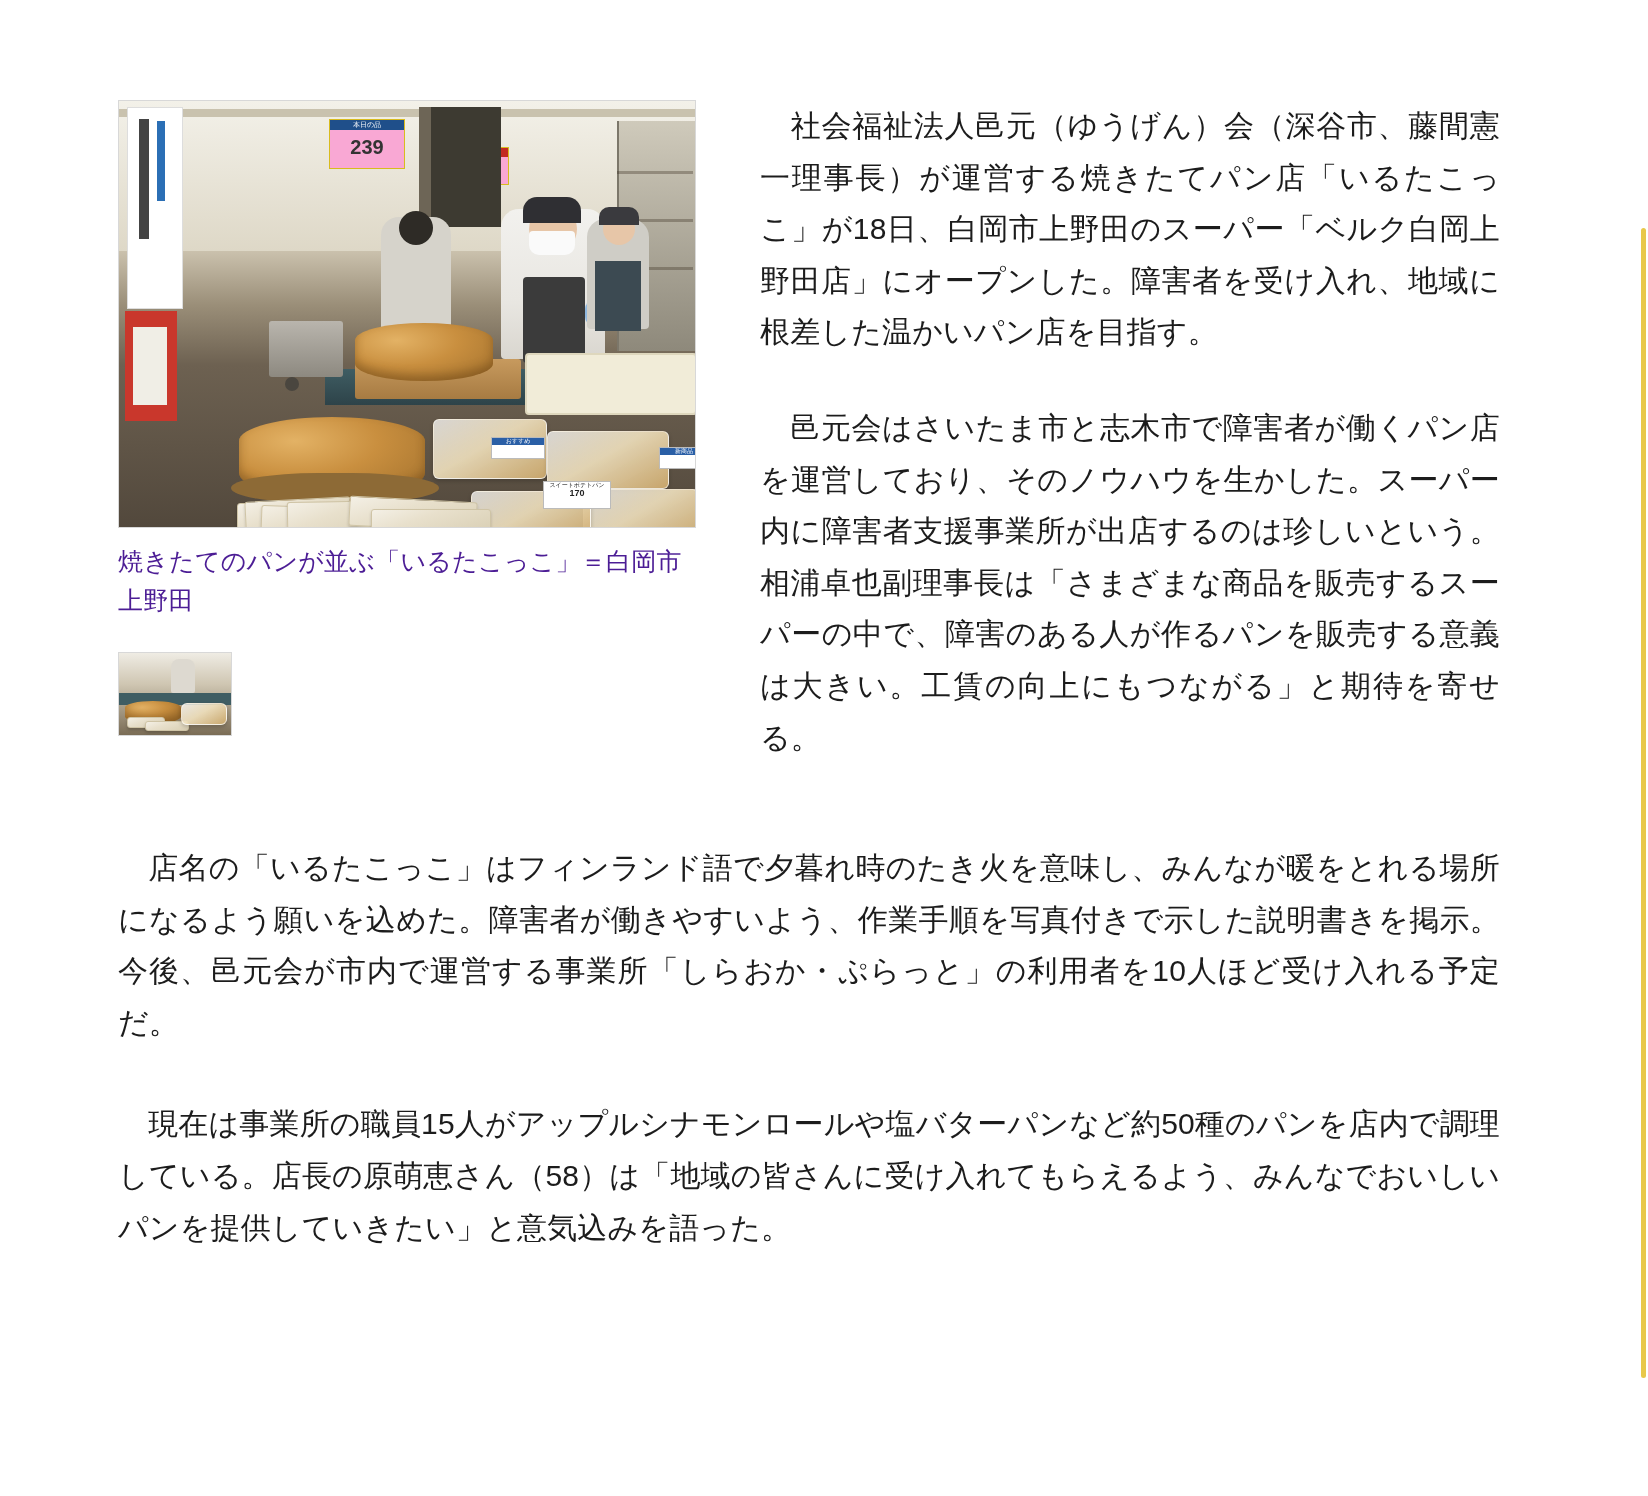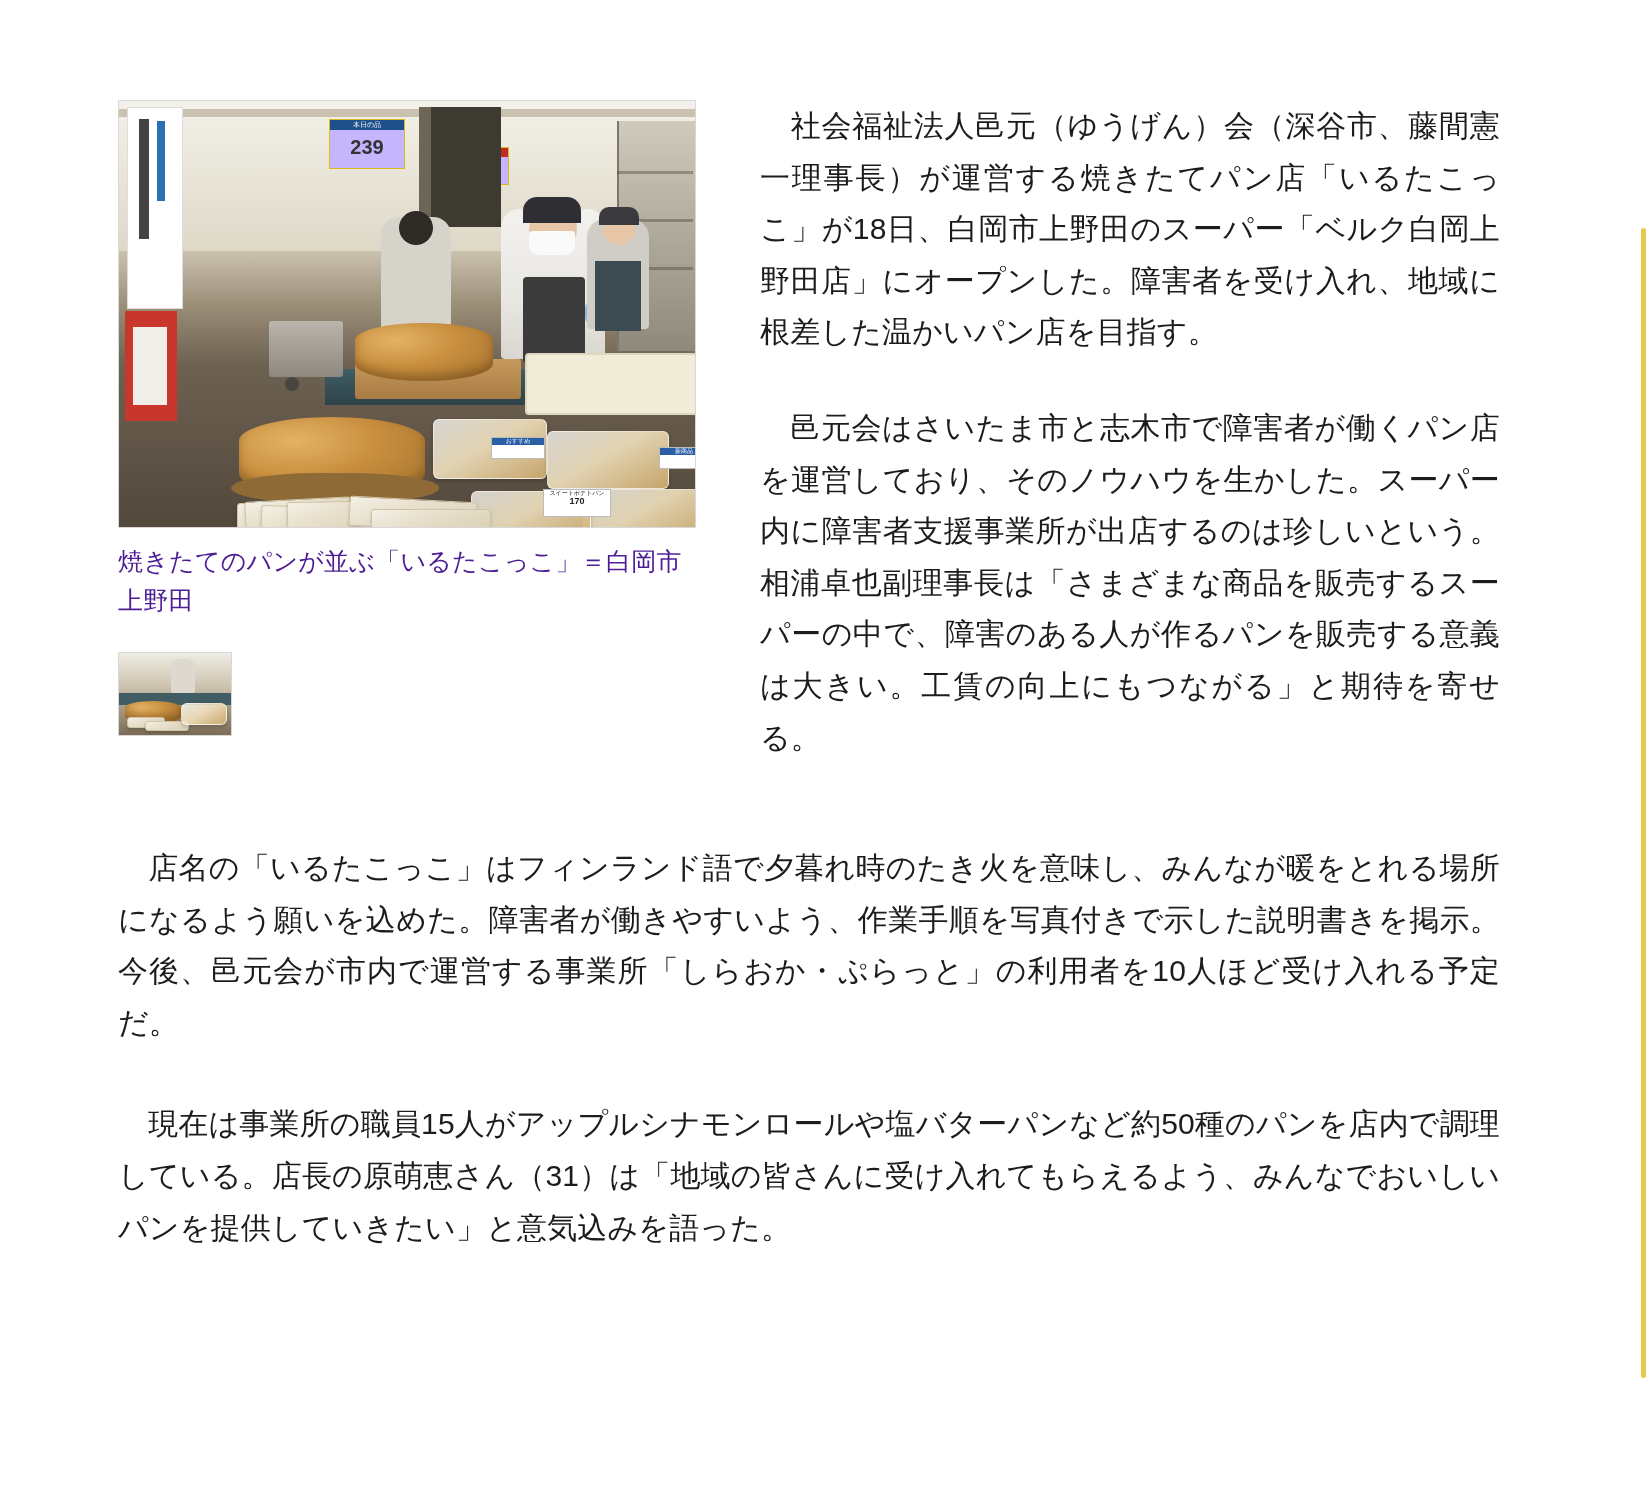--- a/index.html
+++ b/index.html
@@ -103,21 +103,21 @@
     background:
       linear-gradient(180deg,#efece4 0%, #e6e0d2 22%, #cfc6b2 34%, #9a8e78 48%, #6d6151 62%, #52483c 100%);
   }
   .shelf {
     position:absolute; left:0; right:0; height:3px; background:rgba(60,50,35,.35);
   }
   .sign {
     position:absolute; background:#fff; border:1px solid #cfcabb;
     font-size:7px; color:#333; overflow:hidden;
   }
-  .sign.yellow { background:#c4b5fd; border-color:#d8bb1e; }
+  .sign.yellow { background:#f9a8d4; border-color:#d8bb1e; }
   .person {
     position:absolute; border-radius:18px 18px 4px 4px;
   }
   .bread-basket {
     position:absolute; border-radius:50%/30%;
     background:
       radial-gradient(ellipse at 30% 30%, #e3b265 0%, #c98f3f 45%, #a06f2c 100%);
     box-shadow: inset 0 -6px 10px rgba(90,55,15,.4);
   }
   .bag {
@@ -218,21 +218,21 @@
       <div class="bag" style="left:168px;top:400px;width:120px;height:26px;transform:rotate(-1deg);"></div>
       <div class="bag" style="left:230px;top:398px;width:126px;height:28px;transform:rotate(3deg);"></div>
       <div class="bag" style="left:252px;top:408px;width:118px;height:22px;"></div>
 
       <div class="tag" style="left:372px;top:336px;width:52px;height:20px;">
         <div style="background:#2a5fa6;color:#fff;">おすすめ</div>
       </div>
       <div class="tag" style="left:540px;top:346px;width:48px;height:20px;">
         <div style="background:#2a5fa6;color:#fff;">新商品</div>
       </div>
-      <div class="tag" style="left:424px;top:388px;width:66px;height:26px;">
+      <div class="tag" style="left:424px;top:380px;width:66px;height:26px;">
         <div style="font-size:6px;">スイートポテトパン</div>
         <div style="font-size:9px;font-weight:bold;">170</div>
       </div>
 
       <div class="ph" style="left:150px;top:220px;width:74px;height:56px;background:linear-gradient(180deg,#b9b5ad,#8d8980);border-radius:3px;"></div>
       <div class="ph" style="left:166px;top:276px;width:14px;height:14px;border-radius:50%;background:#4a463f;"></div>
     </div>
 
     <div class="caption">焼きたてのパンが並ぶ「いるたこっこ」＝白岡市上野田</div>
 
@@ -249,16 +249,16 @@
     </div>
   </div>
 
   <div class="right-col">
     <p class="body">　社会福祉法人邑元（ゆうげん）会（深谷市、藤間憲一理事長）が運営する焼きたてパン店「いるたこっこ」が18日、白岡市上野田のスーパー「ベルク白岡上野田店」にオープンした。障害者を受け入れ、地域に根差した温かいパン店を目指す。</p>
     <p class="body last">　邑元会はさいたま市と志木市で障害者が働くパン店を運営しており、そのノウハウを生かした。スーパー内に障害者支援事業所が出店するのは珍しいという。相浦卓也副理事長は「さまざまな商品を販売するスーパーの中で、障害のある人が作るパンを販売する意義は大きい。工賃の向上にもつながる」と期待を寄せる。</p>
   </div>
 
   <div class="full-area">
     <p class="body">　店名の「いるたこっこ」はフィンランド語で夕暮れ時のたき火を意味し、みんなが暖をとれる場所になるよう願いを込めた。障害者が働きやすいよう、作業手順を写真付きで示した説明書きを掲示。今後、邑元会が市内で運営する事業所「しらおか・ぷらっと」の利用者を10人ほど受け入れる予定だ。</p>
-    <p class="body">　現在は事業所の職員15人がアップルシナモンロールや塩バターパンなど約50種のパンを店内で調理している。店長の原萌恵さん（31）は「地域の皆さんに受け入れてもらえるよう、みんなでおいしいパンを提供していきたい」と意気込みを語った。</p>
+    <p class="body">　現在は事業所の職員15人がアップルシナモンロールや塩バターパンなど約50種のパンを店内で調理している。店長の原萌恵さん（58）は「地域の皆さんに受け入れてもらえるよう、みんなでおいしいパンを提供していきたい」と意気込みを語った。</p>
   </div>
 
 </div>
 
 </body></html>

